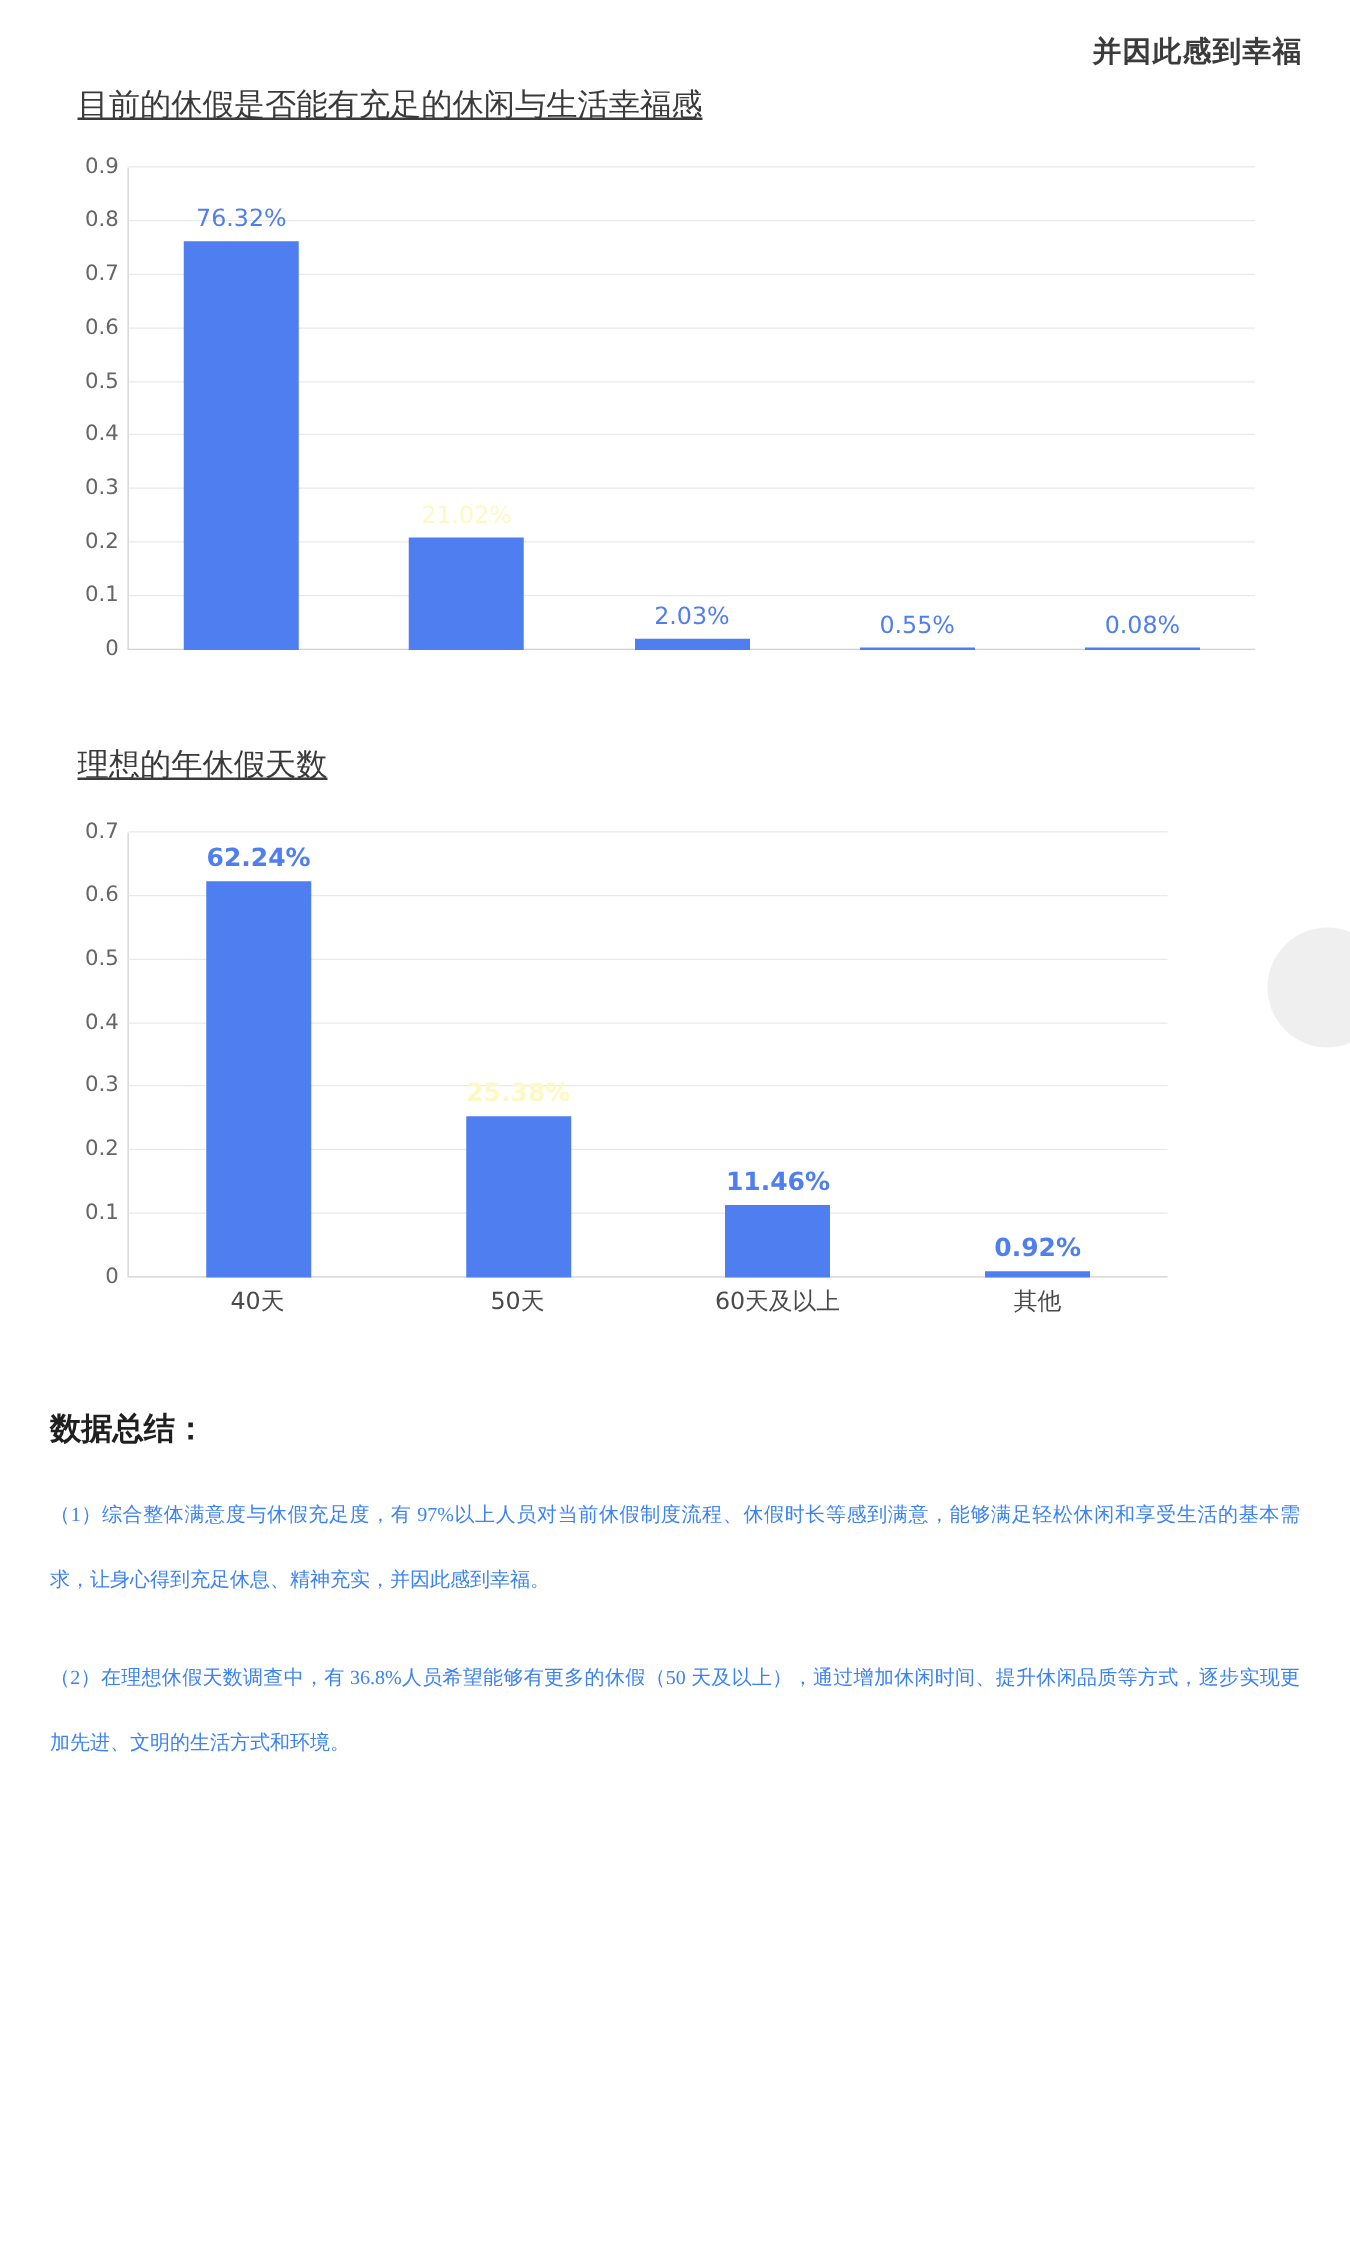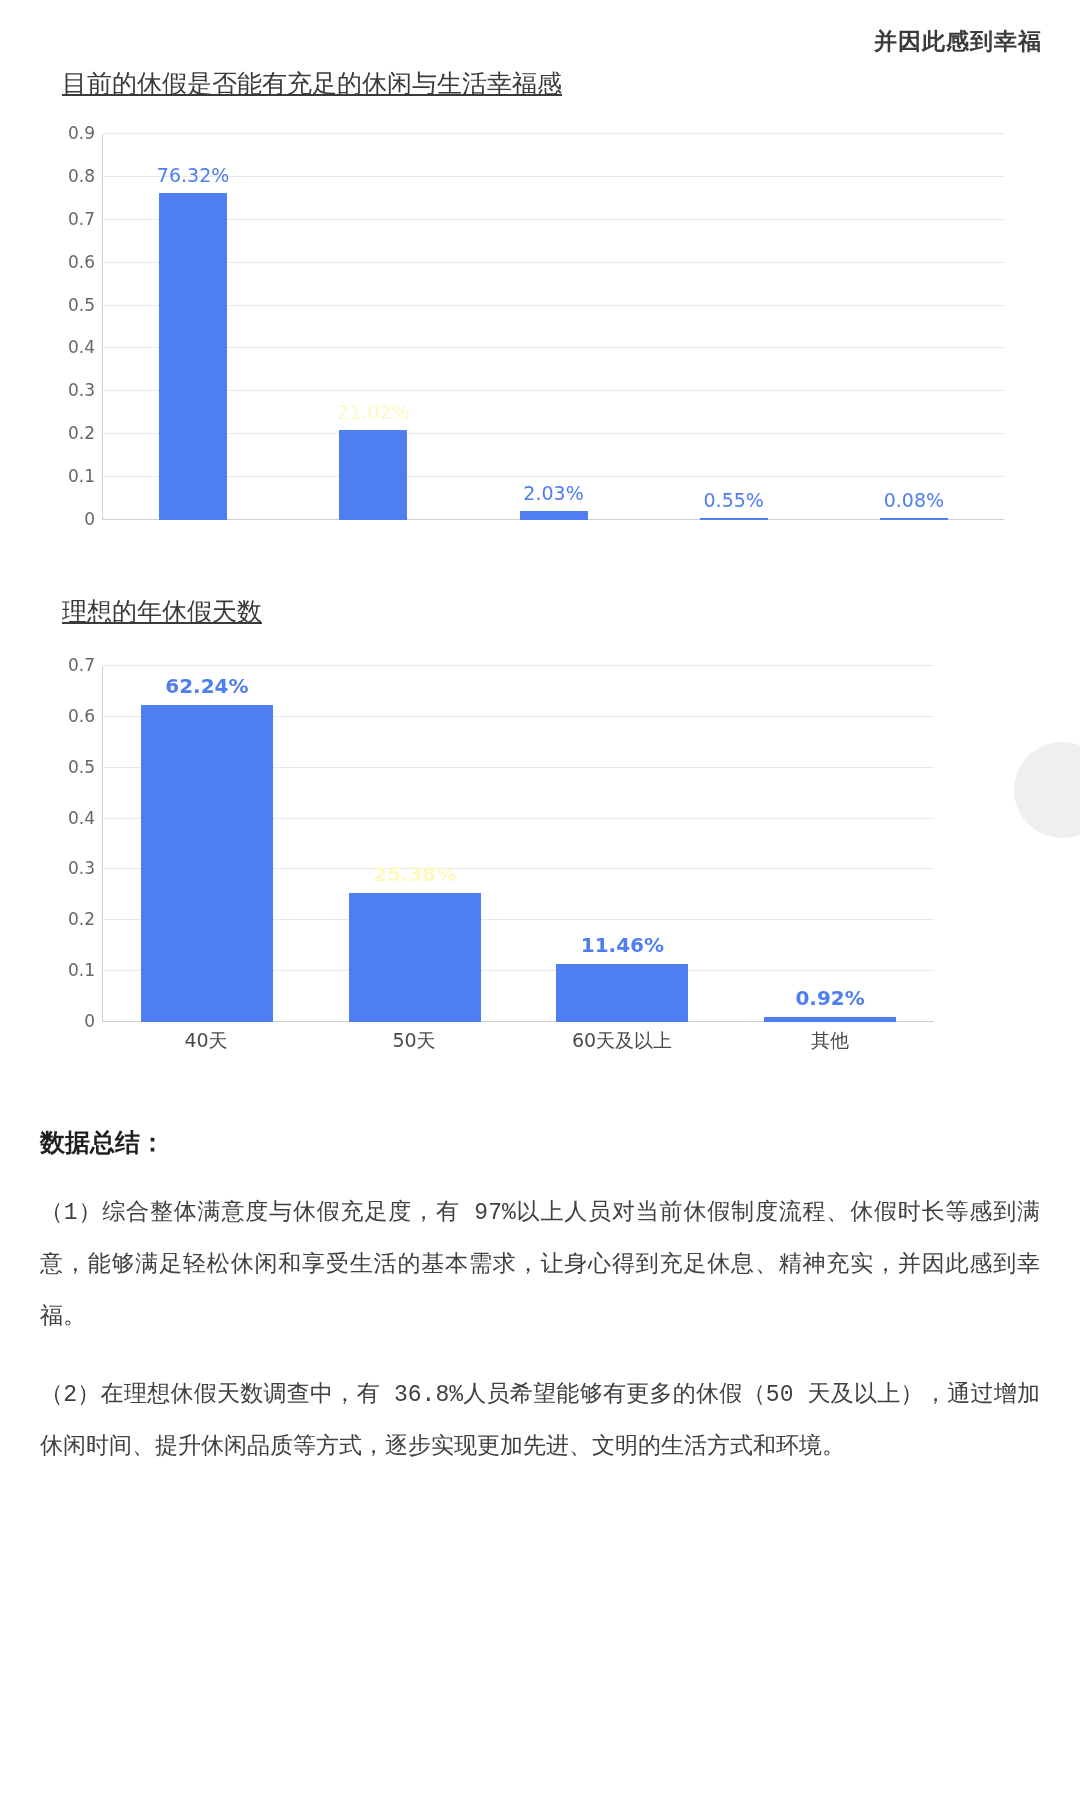--- a/index.html
+++ b/index.html
@@ -89,25 +89,25 @@
   }
   .barcell {
     flex: 1 1 0;
     height: 100%;
     position: relative;
     display: flex;
     align-items: flex-end;
     justify-content: center;
   }
   .bar {
-    width: 68px;
+    width: 92px;
     background: #4f7ef0;
     position: relative;
   }
-  #chart-2 .bar { width: 84px; padding-left: 48px; }
+  #chart-2 .bar { width: 84px; }
   .bar-label {
     position: absolute;
     bottom: 100%;
     left: 50%;
     transform: translateX(-50%);
     margin-bottom: 7px;
     font-size: 19px;
     color: #4f7ef0;
     white-space: nowrap;
     font-family: "DejaVu Sans", sans-serif;
@@ -151,26 +151,26 @@
     right: 40px;
   }
   .summary-title {
     font-size: 25px;
     font-weight: bold;
     color: #1f1f1f;
     margin: 18px 0 28px 0;
     font-family: "DejaVu Sans", sans-serif;
   }
   .para {
-    font-size: 23px;
+    font-size: 16px;
     line-height: 52px;
-    color: #404040;
+    color: #3b82f6;
     margin: 0 0 26px 0;
     text-align: justify;
-    font-family: Liberation Mono, monospace;
+    font-family: Liberation Serif, serif;
   }
 </style>
 </head>
 <body>
 
 <div class="page">
 
   <div class="watermark">并因此感到幸福</div>
 
   <div class="section-title" id="title-1">目前的休假是否能有充足的休闲与生活幸福感</div>

